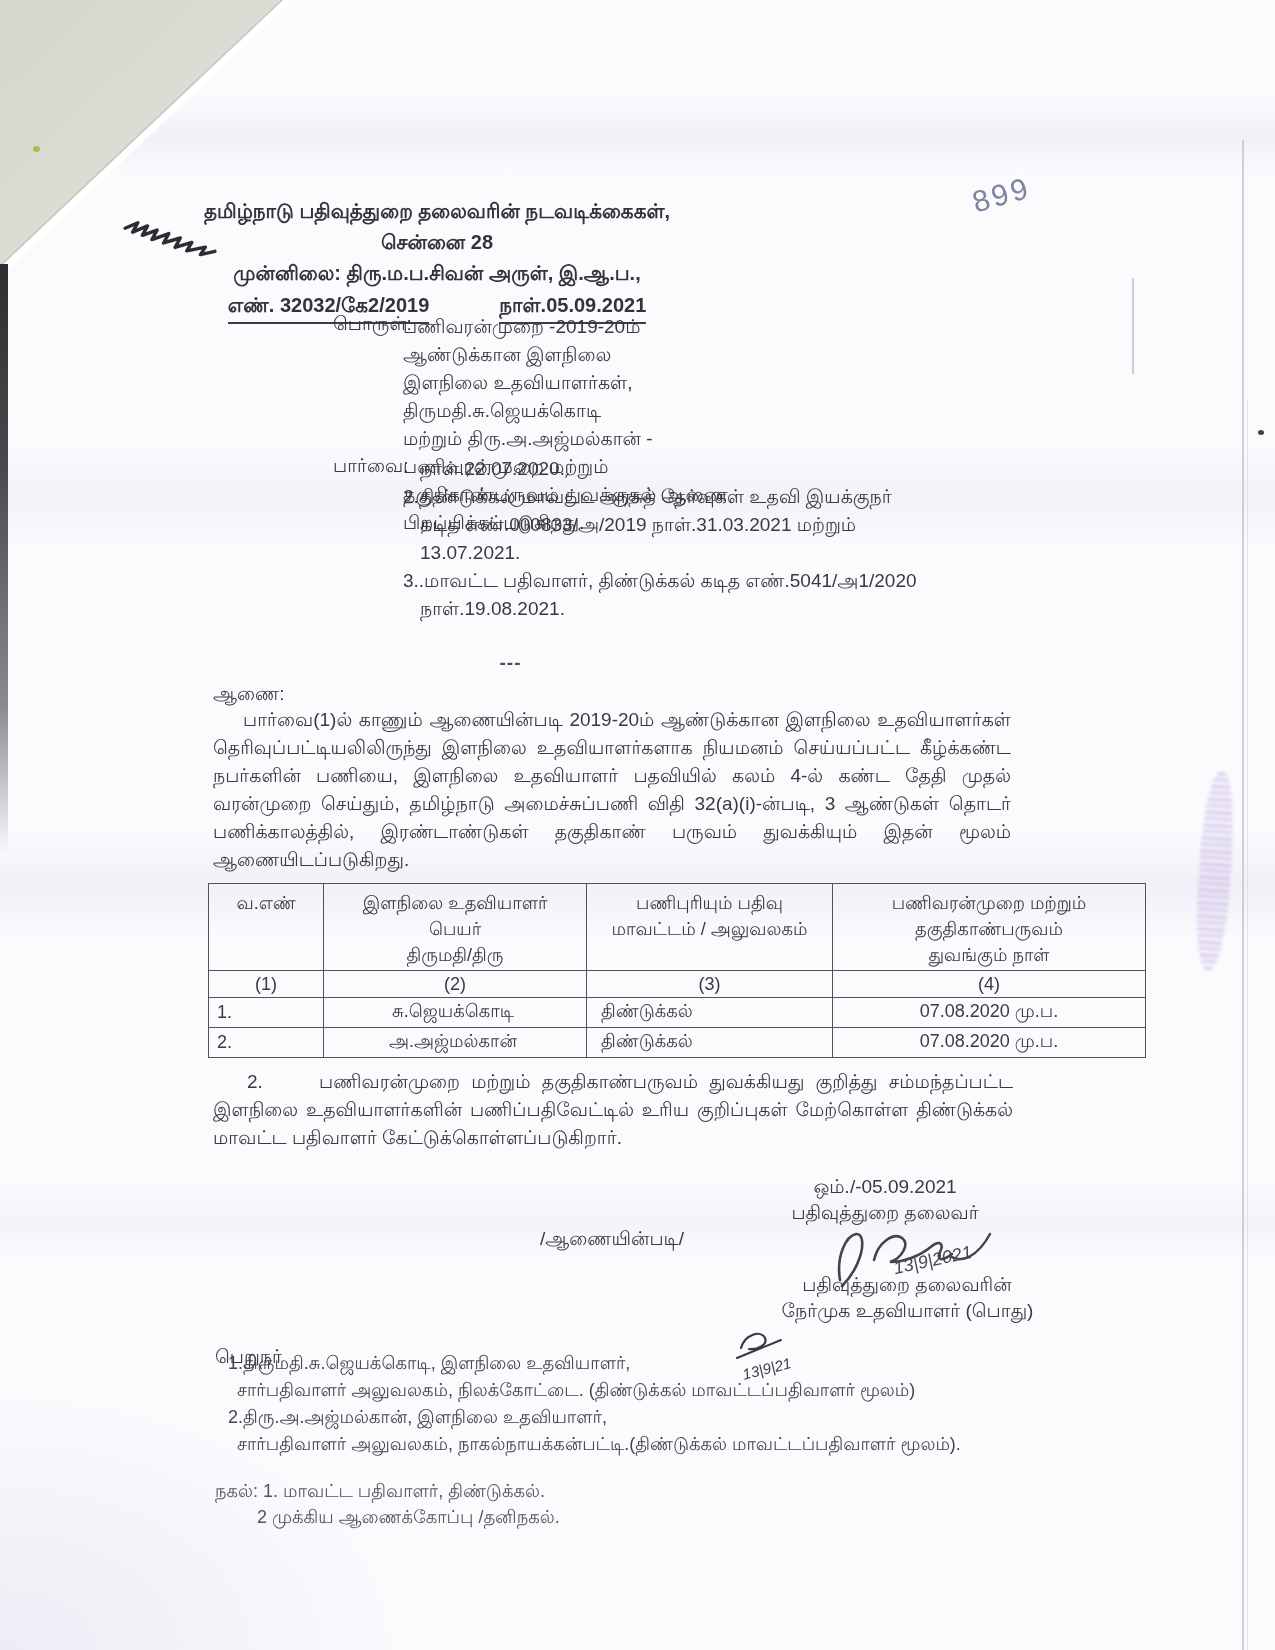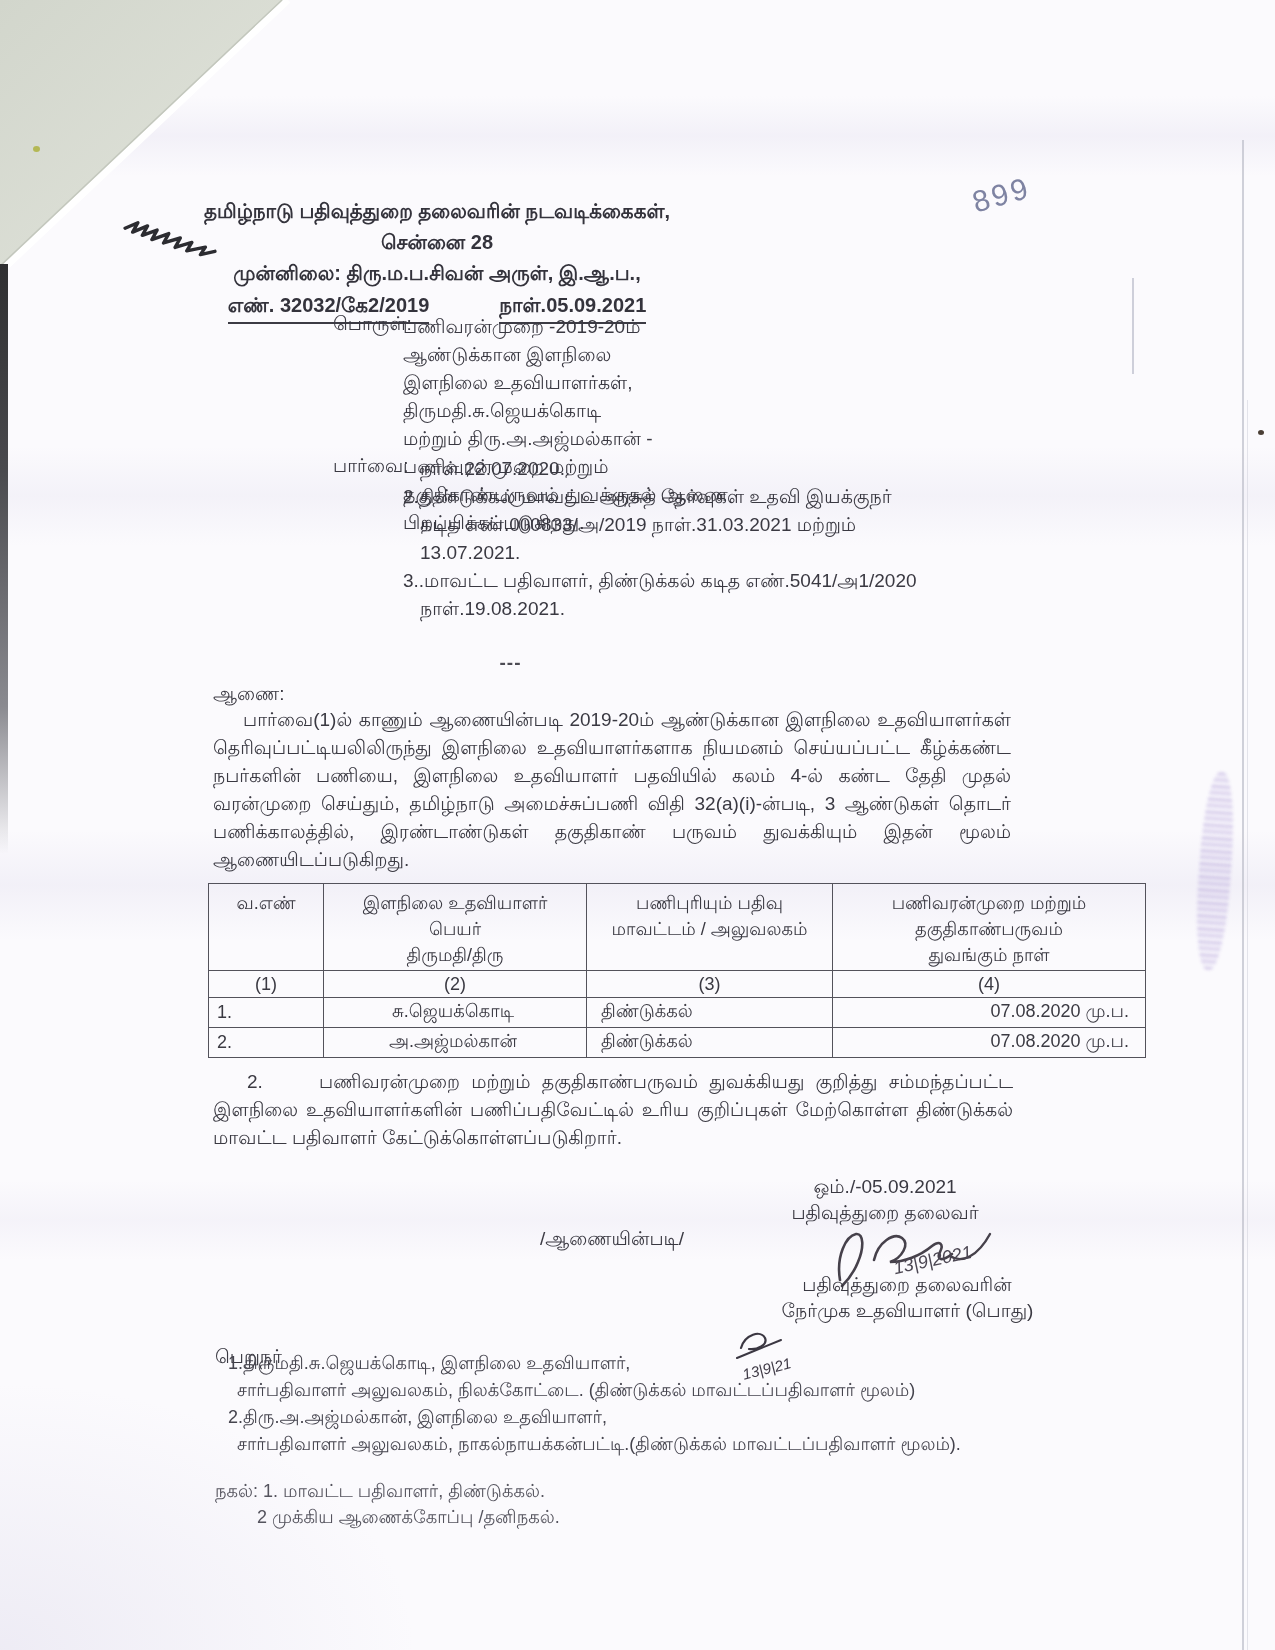--- a/index.html
+++ b/index.html
@@ -58,21 +58,21 @@
   .otable{position:absolute;left:208px;top:883px;border-collapse:collapse;
     table-layout:fixed;width:805px;font-size:18px;color:#3a3942;}
   .otable td{border:1.6px solid #53525b;padding:2px 16px;}
   .otable .h1 td{height:76px;text-align:center;vertical-align:top;padding-top:6px;line-height:26px;}
   .otable .h1 .c1{text-align:center;}
   .otable .nums td{height:22px;text-align:center;line-height:20px;}
   .otable .r td{height:25px;vertical-align:middle;}
   .otable .r .c1{padding-left:8px;}
   .otable .r .c2{padding-left:12px;text-align:center;}
   .otable .r .c3{padding-left:14px;}
-  .otable .r .c4{text-align:right;}
+  .otable .r .c4{text-align:center;}
   
   .om-date{left:760px;top:1176px;width:250px;text-align:center;font-size:19px;}
   .head-title{left:760px;top:1202px;width:250px;text-align:center;font-size:19px;}
   .by-order{left:540px;top:1228px;font-size:19px;}
   .sig-main{position:absolute;left:812px;top:1218px;}
   .sig-date1{left:893px;top:1250px;transform:rotate(-12deg);font-size:18px;
     font-style:italic;color:#4b4652;}
   .pa1{left:782px;top:1274px;width:250px;text-align:center;font-size:19px;}
   .pa2{left:765px;top:1300px;width:285px;text-align:center;font-size:19px;}
   .sig-small{position:absolute;left:733px;top:1328px;}

